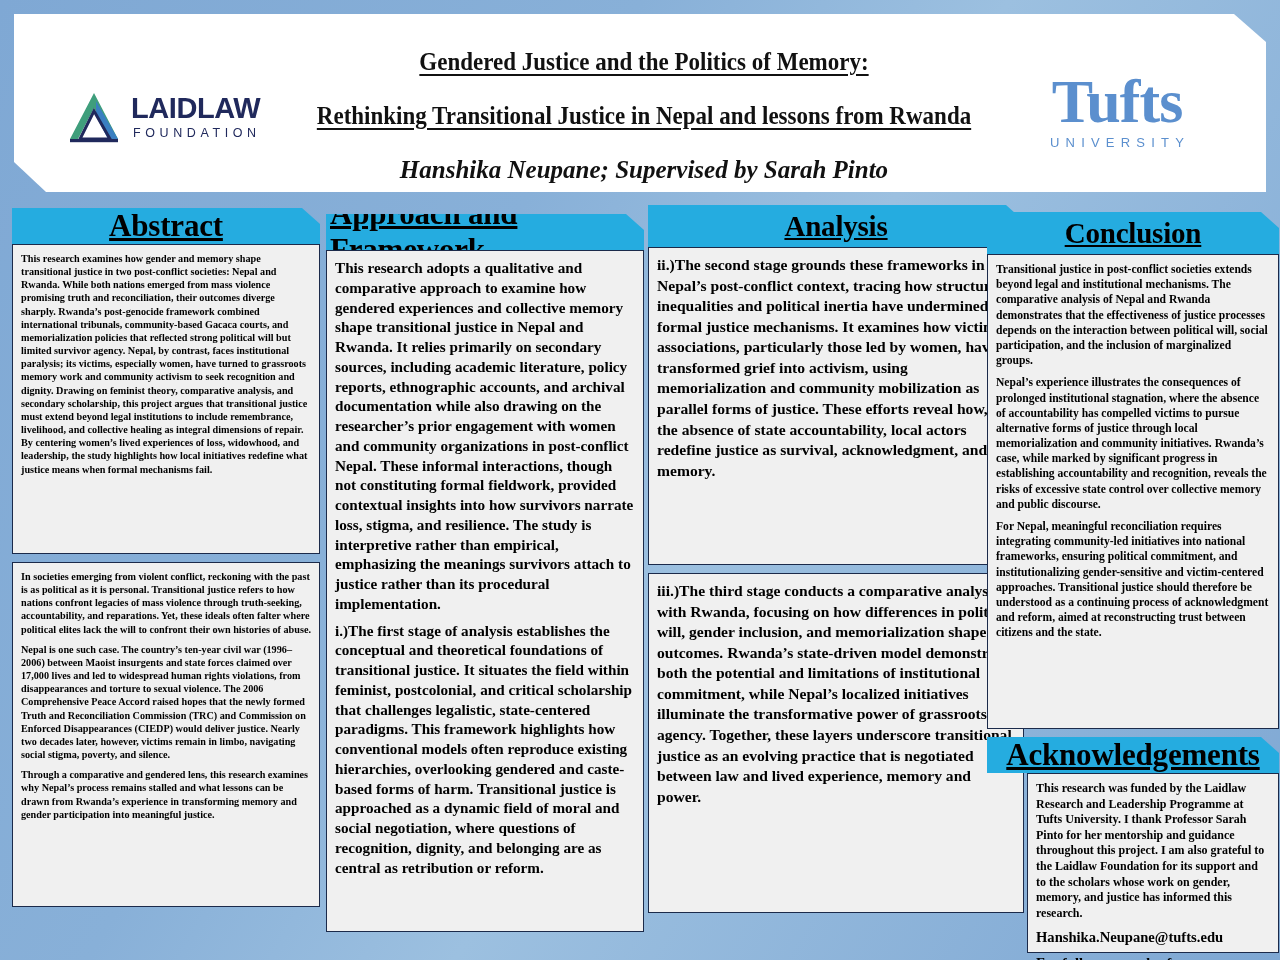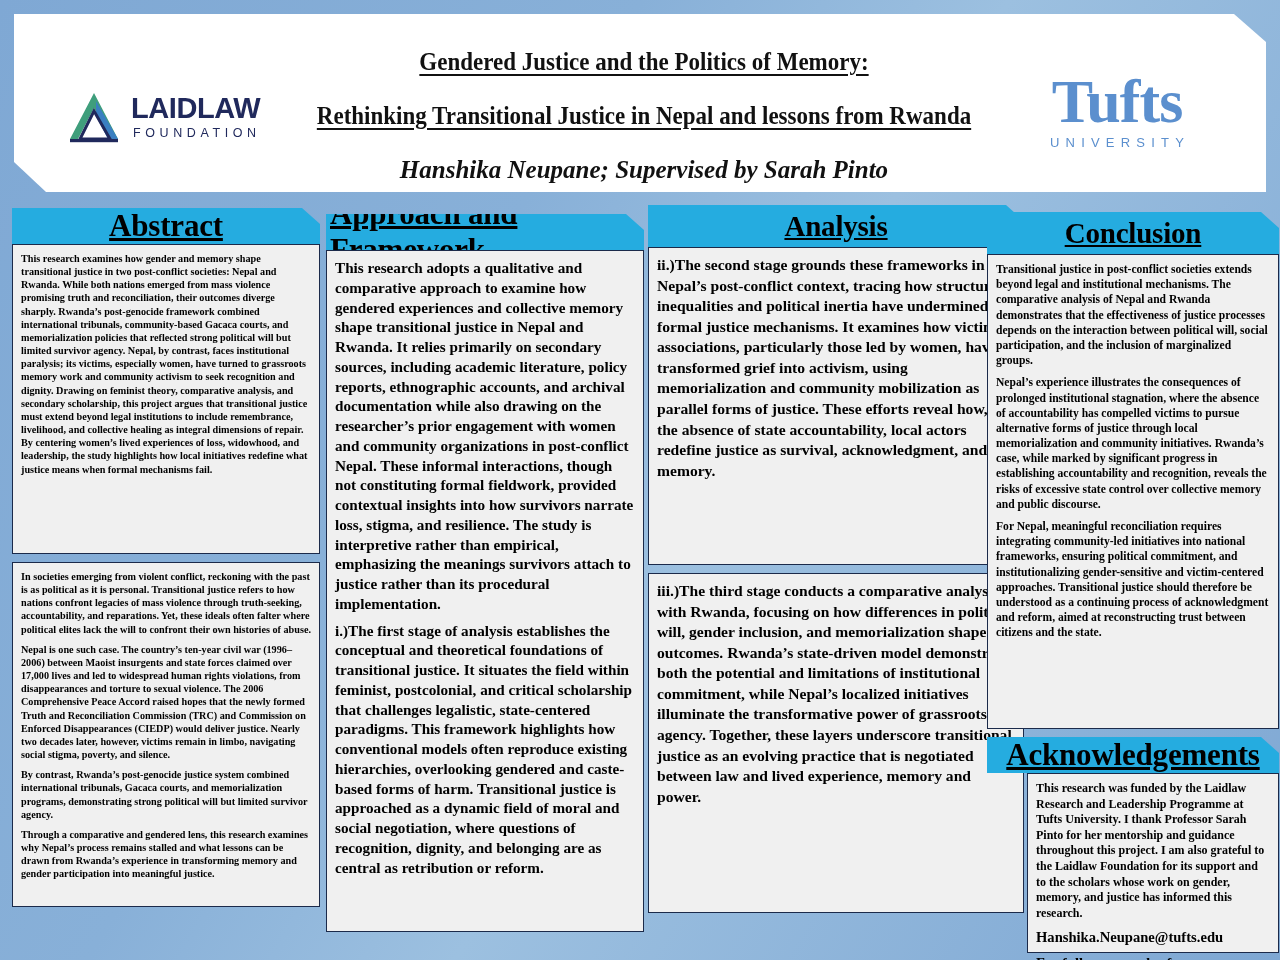--- a/index.html
+++ b/index.html
@@ -174,21 +174,20 @@
     </div>
     <div class="section-body txt-xs" id="abstract-body">
       <p>This research examines how gender and memory shape transitional justice in two post-conflict societies: Nepal and Rwanda. While both nations emerged from mass violence promising truth and reconciliation, their outcomes diverge sharply. Rwanda’s post-genocide framework combined international tribunals, community-based Gacaca courts, and memorialization policies that reflected strong political will but limited survivor agency. Nepal, by contrast, faces institutional paralysis; its victims, especially women, have turned to grassroots memory work and community activism to seek recognition and dignity. Drawing on feminist theory, comparative analysis, and secondary scholarship, this project argues that transitional justice must extend beyond legal institutions to include remembrance, livelihood, and collective healing as integral dimensions of repair. By centering women’s lived experiences of loss, widowhood, and leadership, the study highlights how local initiatives redefine what justice means when formal mechanisms fail.</p>
     </div>
   </div>
 
   <div class="section">
     <div class="section-body txt-xs" id="intro-body">
       <p>In societies emerging from violent conflict, reckoning with the past is as political as it is personal. Transitional justice refers to how nations confront legacies of mass violence through truth-seeking, accountability, and reparations. Yet, these ideals often falter where political elites lack the will to confront their own histories of abuse.</p>
       <p>Nepal is one such case. The country’s ten-year civil war (1996–2006) between Maoist insurgents and state forces claimed over 17,000 lives and led to widespread human rights violations, from disappearances and torture to sexual violence. The 2006 Comprehensive Peace Accord raised hopes that the newly formed Truth and Reconciliation Commission (TRC) and Commission on Enforced Disappearances (CIEDP) would deliver justice. Nearly two decades later, however, victims remain in limbo, navigating social stigma, poverty, and silence.</p>
-      <p>By contrast, Rwanda’s post-genocide justice system combined international tribunals, Gacaca courts, and memorialization programs, demonstrating strong political will but limited survivor agency.</p>
       <p>Through a comparative and gendered lens, this research examines why Nepal’s process remains stalled and what lessons can be drawn from Rwanda’s experience in transforming memory and gender participation into meaningful justice.</p>
     </div>
   </div>
 
 </div>
 
 <div class="col" id="col-2">
 
   <div class="section">
     <div class="section-banner">

